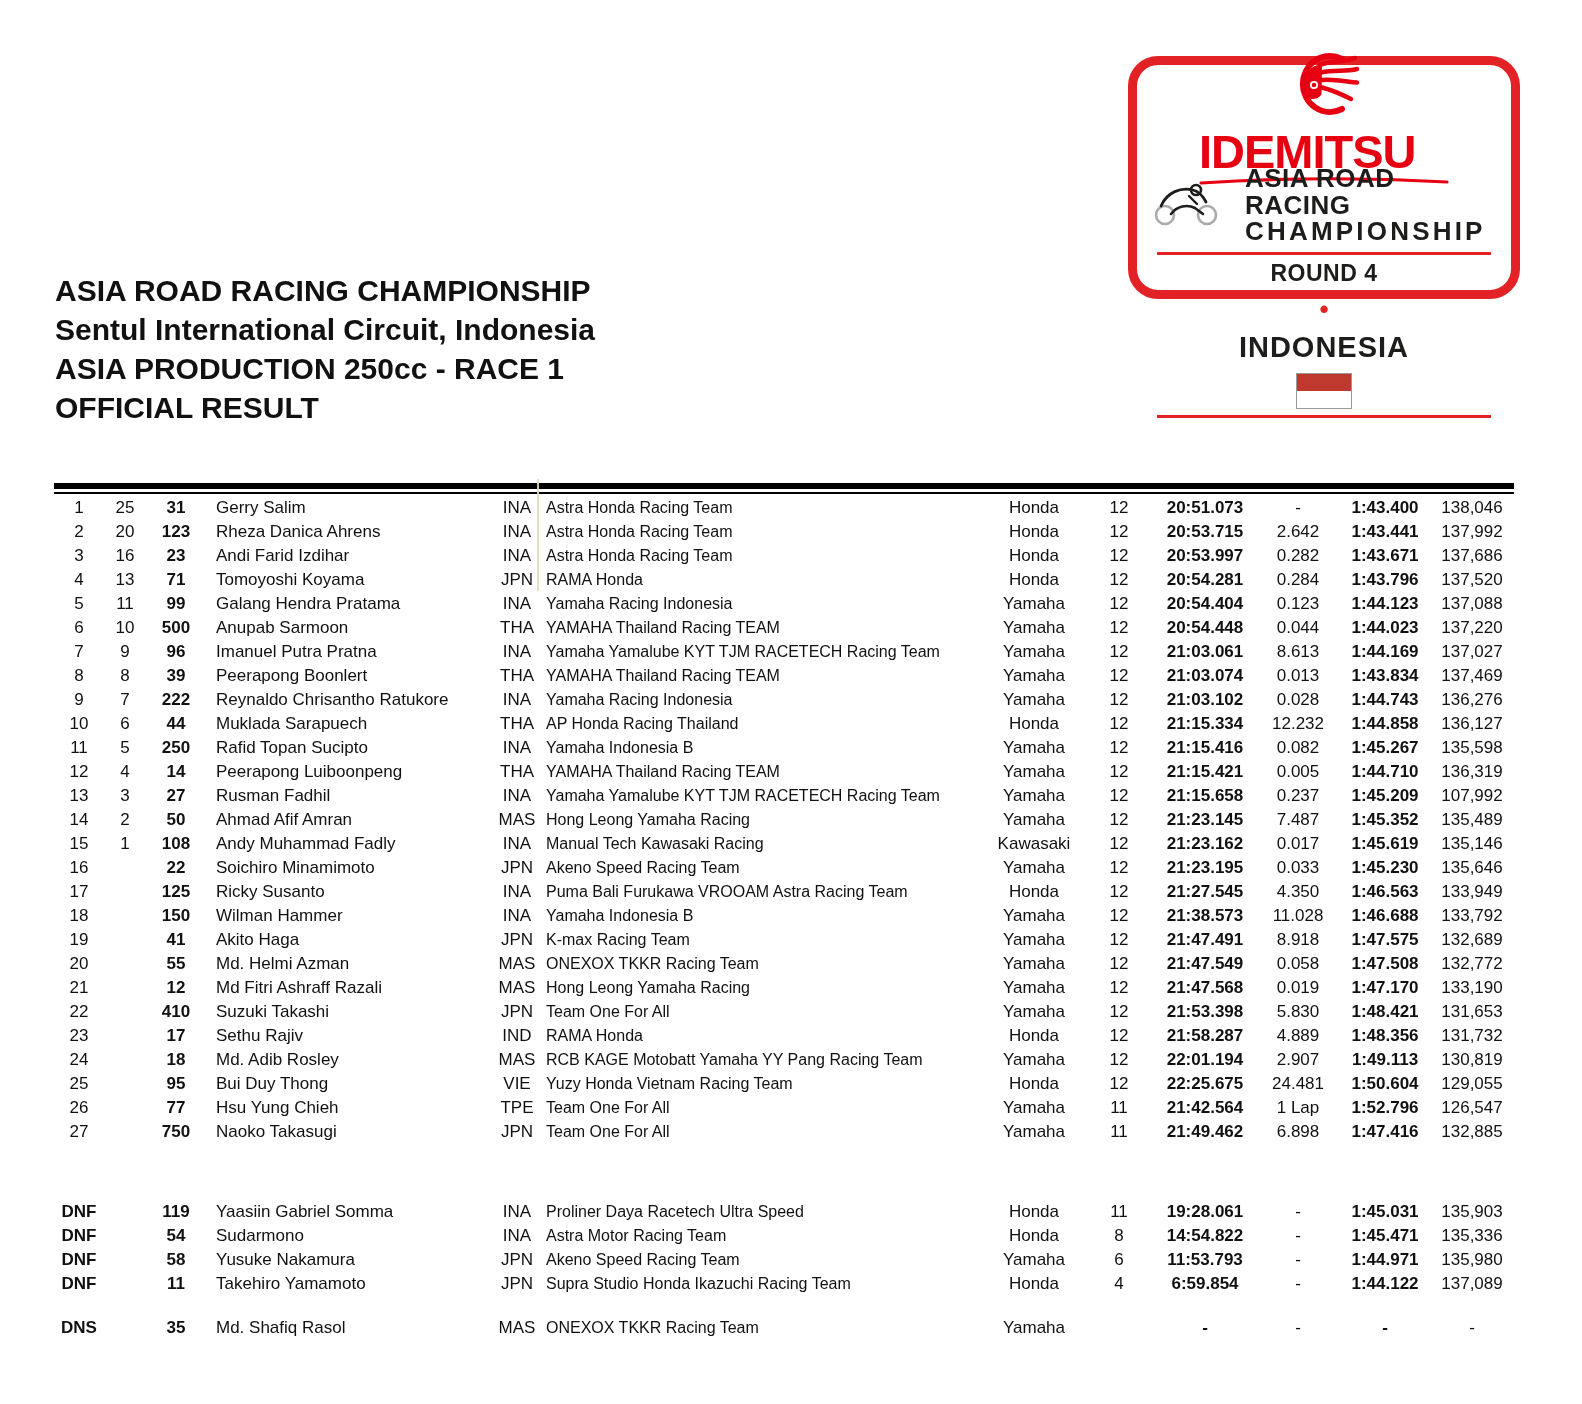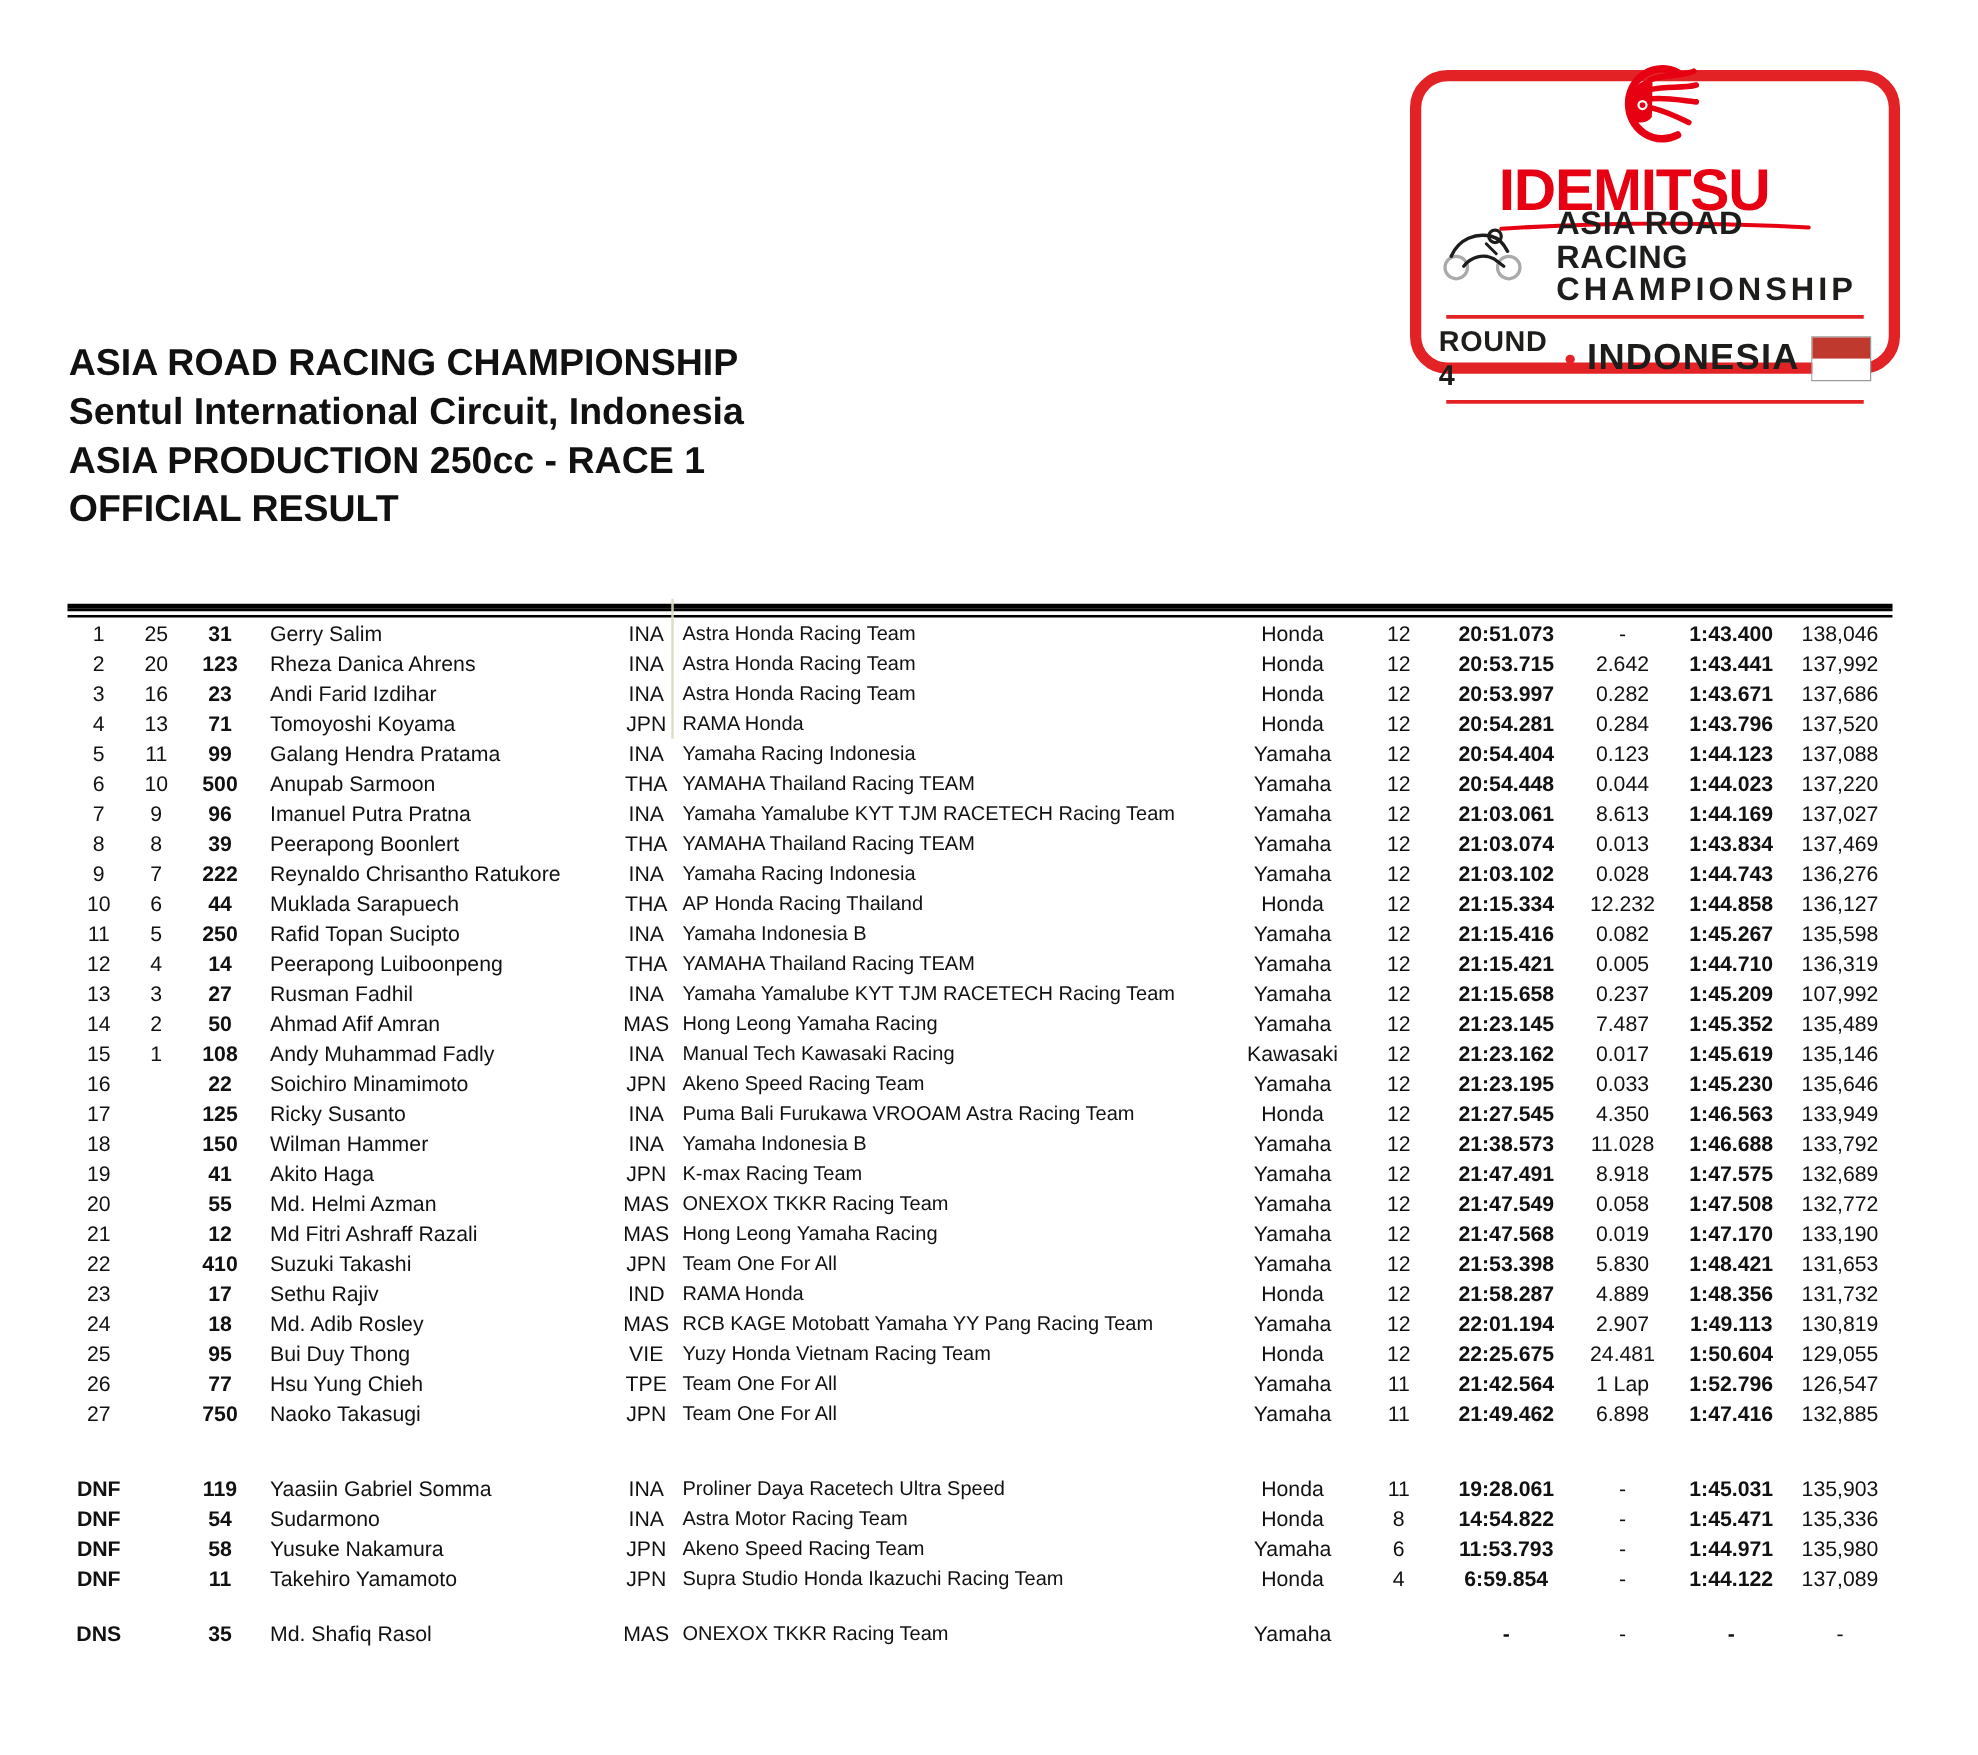--- a/index.html
+++ b/index.html
@@ -25,21 +25,21 @@
     color:#e60012;font-weight:bold;font-size:47px;letter-spacing:-1px;
     line-height:1;display:block;
   }
   .idemitsu-swoosh{display:block;margin-top:2px;}
   .arrc-row{display:flex;align-items:center;justify-content:flex-start;gap:24px;margin-top:4px;}
   .arrc-text{font-weight:bold;color:#1d1d1b;line-height:1.02;text-align:left;}
   .arrc-line1{font-size:26px;letter-spacing:0.5px;display:block;}
   .arrc-line2{font-size:26px;letter-spacing:3.2px;display:block;}
   .red-rule{border:none;border-top:3px solid #e32226;margin:7px 6px 5px 6px;}
   .red-rule.bottom{margin-top:6px;}
-  .round-row{display:flex;align-items:center;justify-content:center;gap:9px;}
+  .round-row{display:flex;align-items:center;justify-content:center;gap:9px;flex-direction:column;}
   .round-label{font-weight:bold;font-size:23px;color:#1d1d1b;letter-spacing:0.5px;}
   .round-dot{color:#e32226;font-size:26px;font-weight:bold;line-height:1;}
   .round-location{font-weight:bold;font-size:29px;color:#1d1d1b;letter-spacing:1px;}
   .flag{width:56px;height:36px;border:1px solid #9a9a9a;box-sizing:border-box;display:flex;flex-direction:column;}
   .flag .top{flex:1;background:#c0392e;}
   .flag .bot{flex:1;background:#ffffff;}
 
   
   .title-block{position:absolute;left:55px;top:271px;}
   .title-line{font-weight:bold;font-size:30px;line-height:39px;white-space:nowrap;}
@@ -54,21 +54,21 @@
   }
   .thead .c{font-weight:bold;font-size:17.5px;text-align:center;padding:5px 0 4px 0;}
   .double-rule{height:3px;border-top:2px solid #000;border-bottom:2px solid #000;}
   .tbody{margin-top:2px;}
   .trow{height:24px;}
   .trow .c{font-size:17px;text-align:center;white-space:nowrap;overflow:hidden;}
   .trow .c.left{text-align:left;}
   .c[data-field="rider"]{padding-left:10px;}
   .c[data-field="team"]{padding-left:4px;font-size:16px;}
   .c[data-field="comp"],.c[data-field="total"],.c[data-field="best_lap"]{font-weight:bold;}
-  .dnf-body{margin-top:36px;}
+  .dnf-body{margin-top:56px;}
   .dns-body{margin-top:20px;}
   .dnf-body .c[data-field="pos"],.dns-body .c[data-field="pos"]{font-weight:bold;}
   .artifact-line{
     position:absolute;left:483px;top:-4px;width:2px;height:112px;
     background:#dedac2;opacity:.9;pointer-events:none;
   }
 </style>
 </head>
 <body>
 

